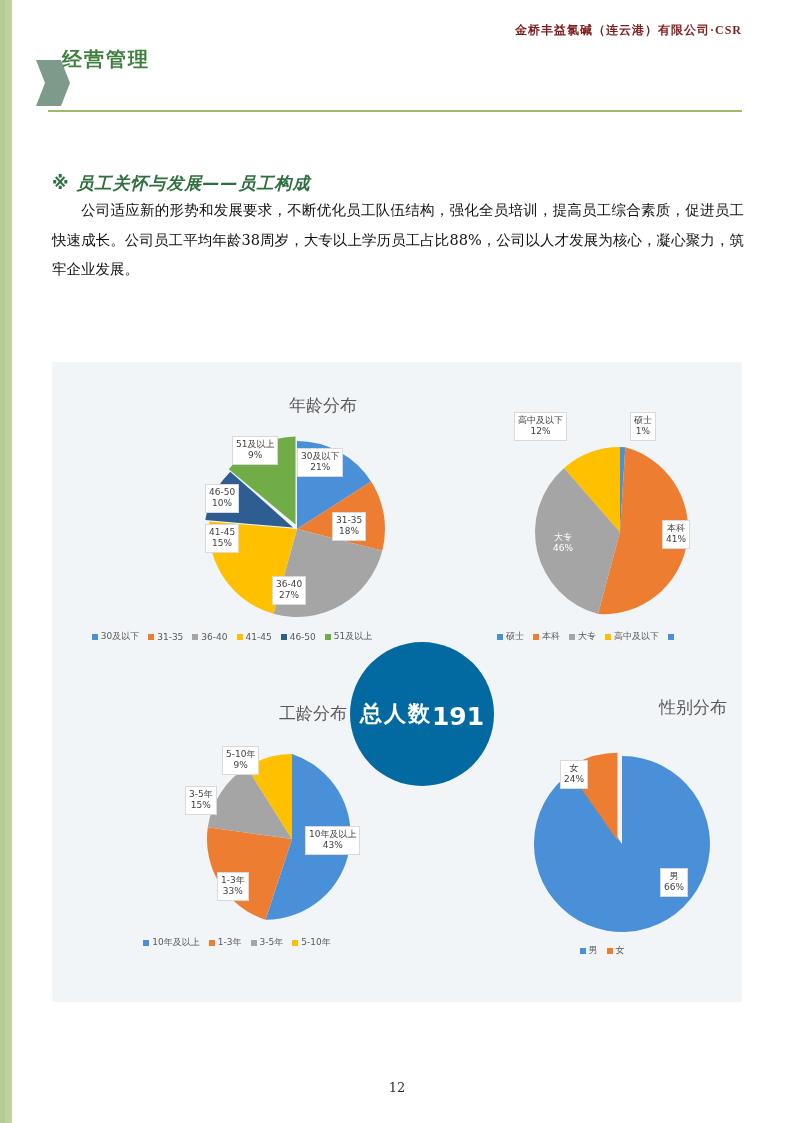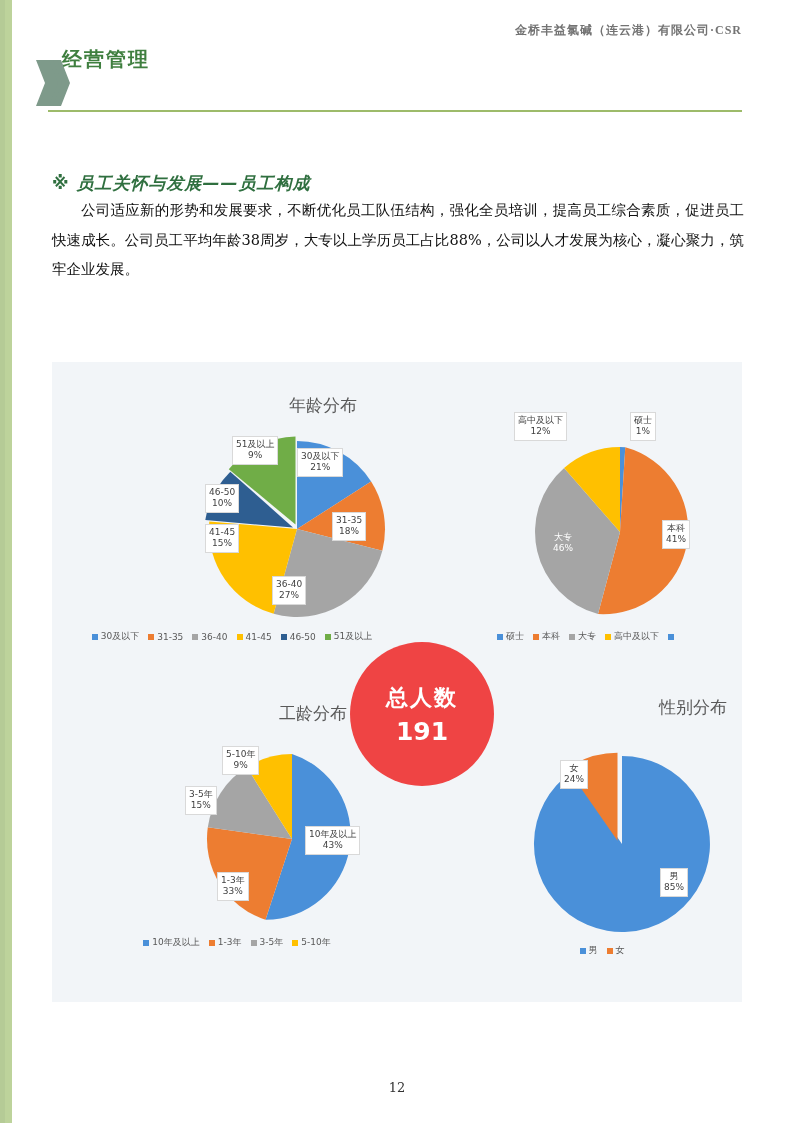--- a/index.html
+++ b/index.html
@@ -37,21 +37,21 @@
   }
 
   .header-right {
     position: absolute;
     right: 52px;
     top: 22px;
     font-family: "Liberation Serif", serif;
     font-weight: bold;
     font-size: 12px;
     letter-spacing: 1px;
-    color: #737373;
+    color: #7f1d1d;
     white-space: nowrap;
     text-align: right;
   }
 
   
   .section-head {
     position: absolute;
     left: 48px;
     top: 46px;
     display: flex;
@@ -169,24 +169,24 @@
     color: #ffffff;
   }
 
   .center-bubble {
     position: absolute;
     left: 298px;
     top: 280px;
     width: 144px;
     height: 144px;
     border-radius: 50%;
-    background: #ef4444;
+    background: #0369a1;
     color: #ffffff;
     display: flex;
-    flex-direction: column;
+    flex-direction: row;
     align-items: center;
     justify-content: center;
     font-family: "DejaVu Sans", sans-serif;
   }
   .center-bubble .t1 { font-size: 22px; font-weight: bold; letter-spacing: 2px; }
   .center-bubble .t2 { font-size: 25px; font-weight: bold; margin-top: 4px; }
 
   .page-num {
     position: absolute;
     left: 0;
@@ -386,21 +386,21 @@
 
   <div class="pie-wrap" style="left:460px; top:382px; width:230px; height:200px;">
     <svg width="230" height="200" viewBox="0 0 230 200">
       <g transform="translate(110,100)">
 
         <path d="M0,0 L0,-88 A88,88 0 1,1 -50.2,-72.3 Z" fill="#4a90d9"></path>
 
         <path d="M-4.5,-3.2 L-54.7,-75.5 A88,88 0 0,1 -4.5,-91.2 Z" fill="#ed7d31"></path>
       </g>
     </svg>
-    <div class="lbl" style="left:148px; top:124px;"><span>男</span><br><span>85%</span></div>
+    <div class="lbl" style="left:148px; top:124px;"><span>男</span><br><span>66%</span></div>
     <div class="lbl" style="left:48px; top:16px;"><span>女</span><br><span>24%</span></div>
   </div>
 
   <div class="legend" style="left:460px; top:582px; width:180px;">
     <span class="li">
         <i class="sw" style="background:#4a90d9"></i>
         <span>男</span>
       </span>
     <span class="li">
         <i class="sw" style="background:#ed7d31"></i>

